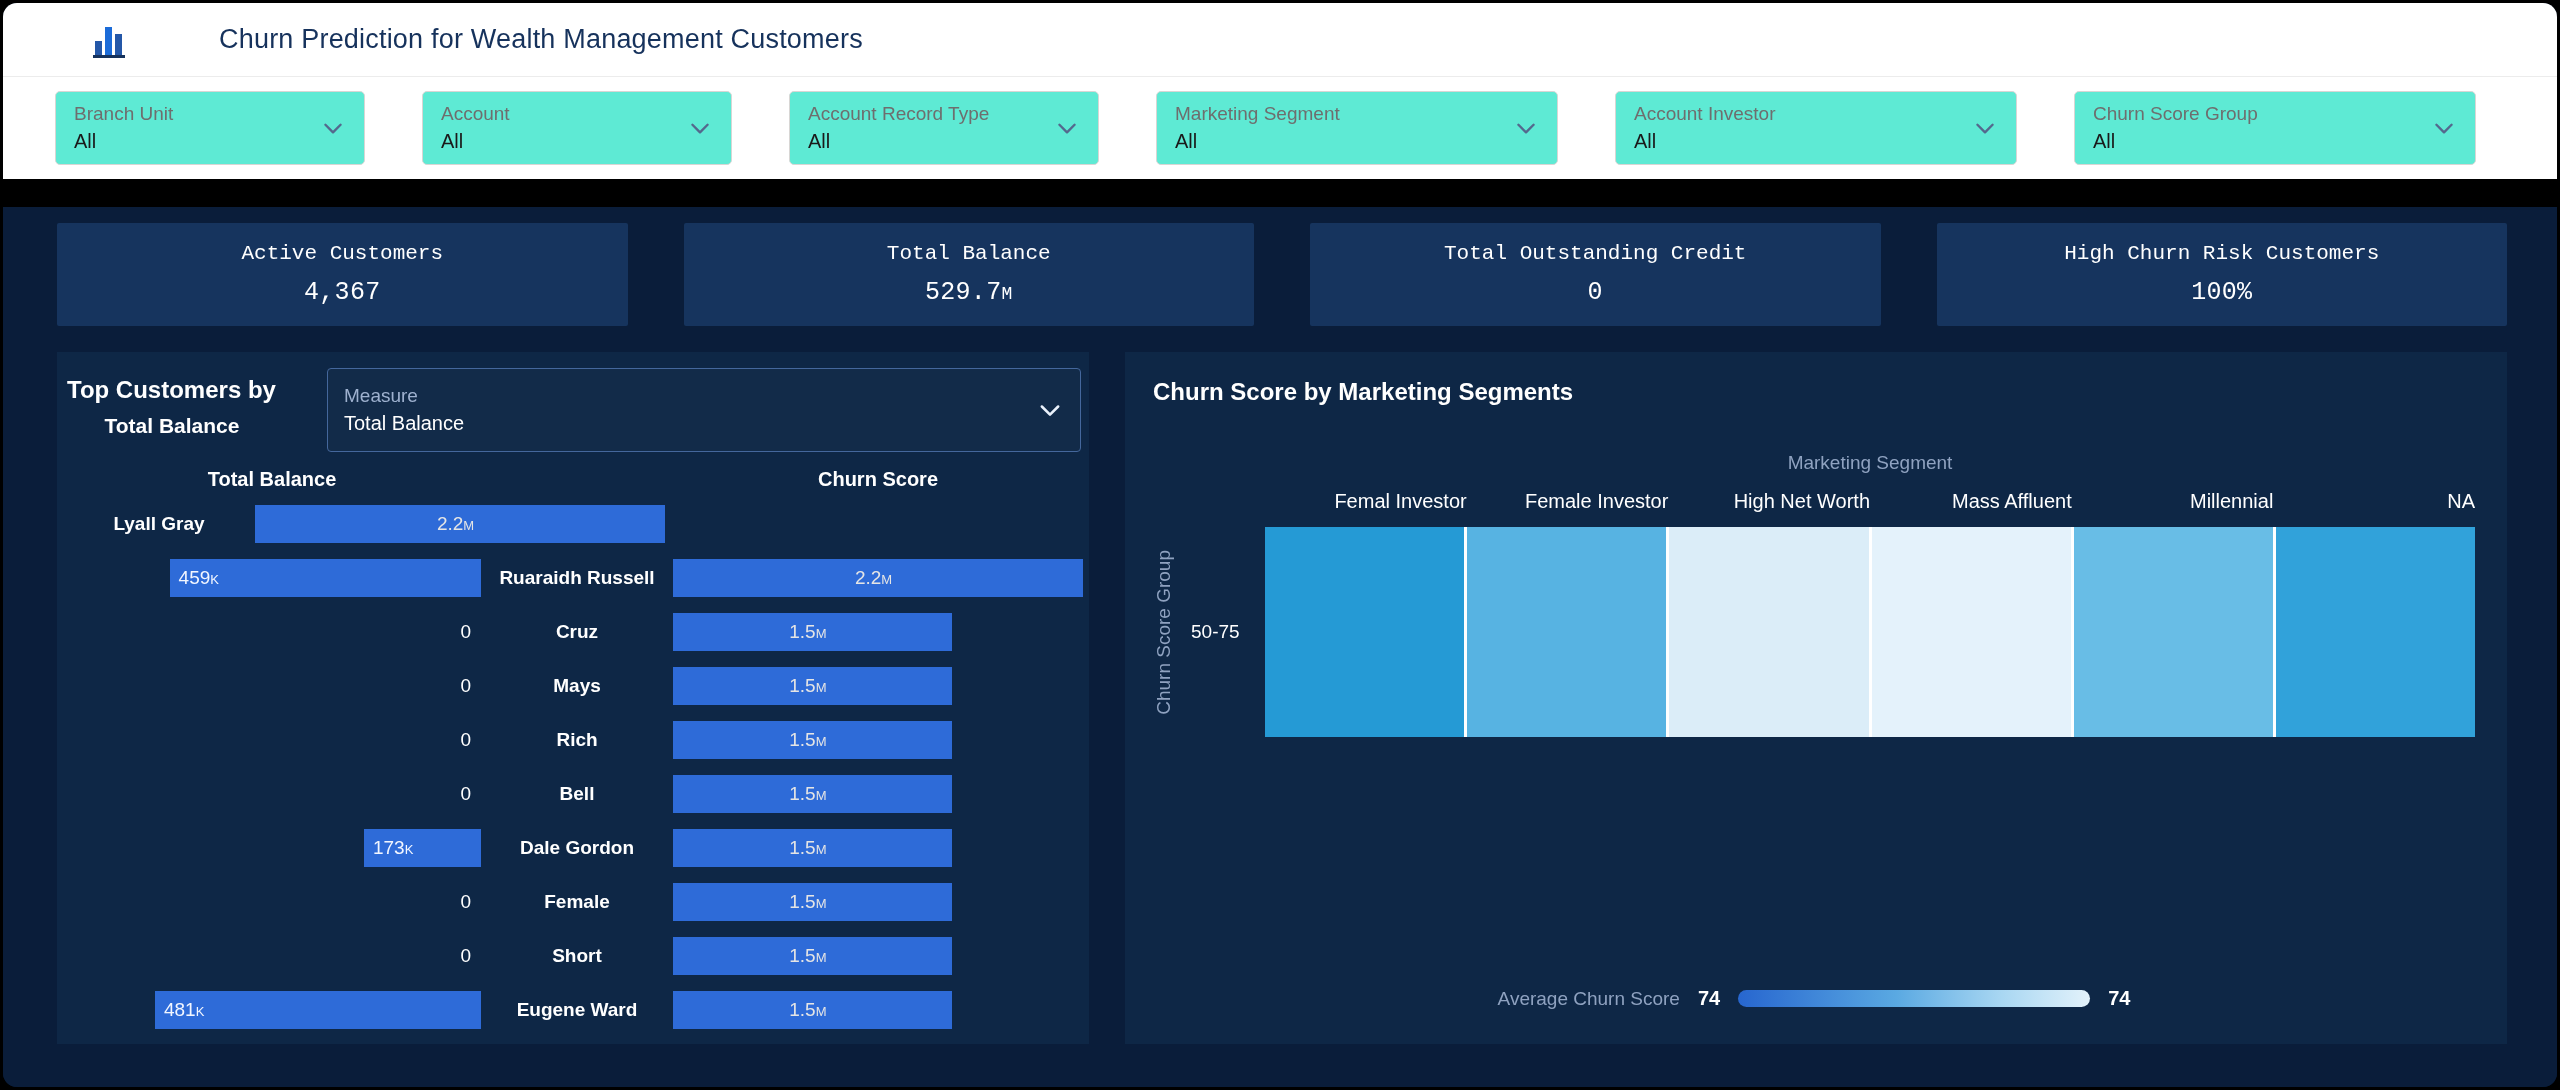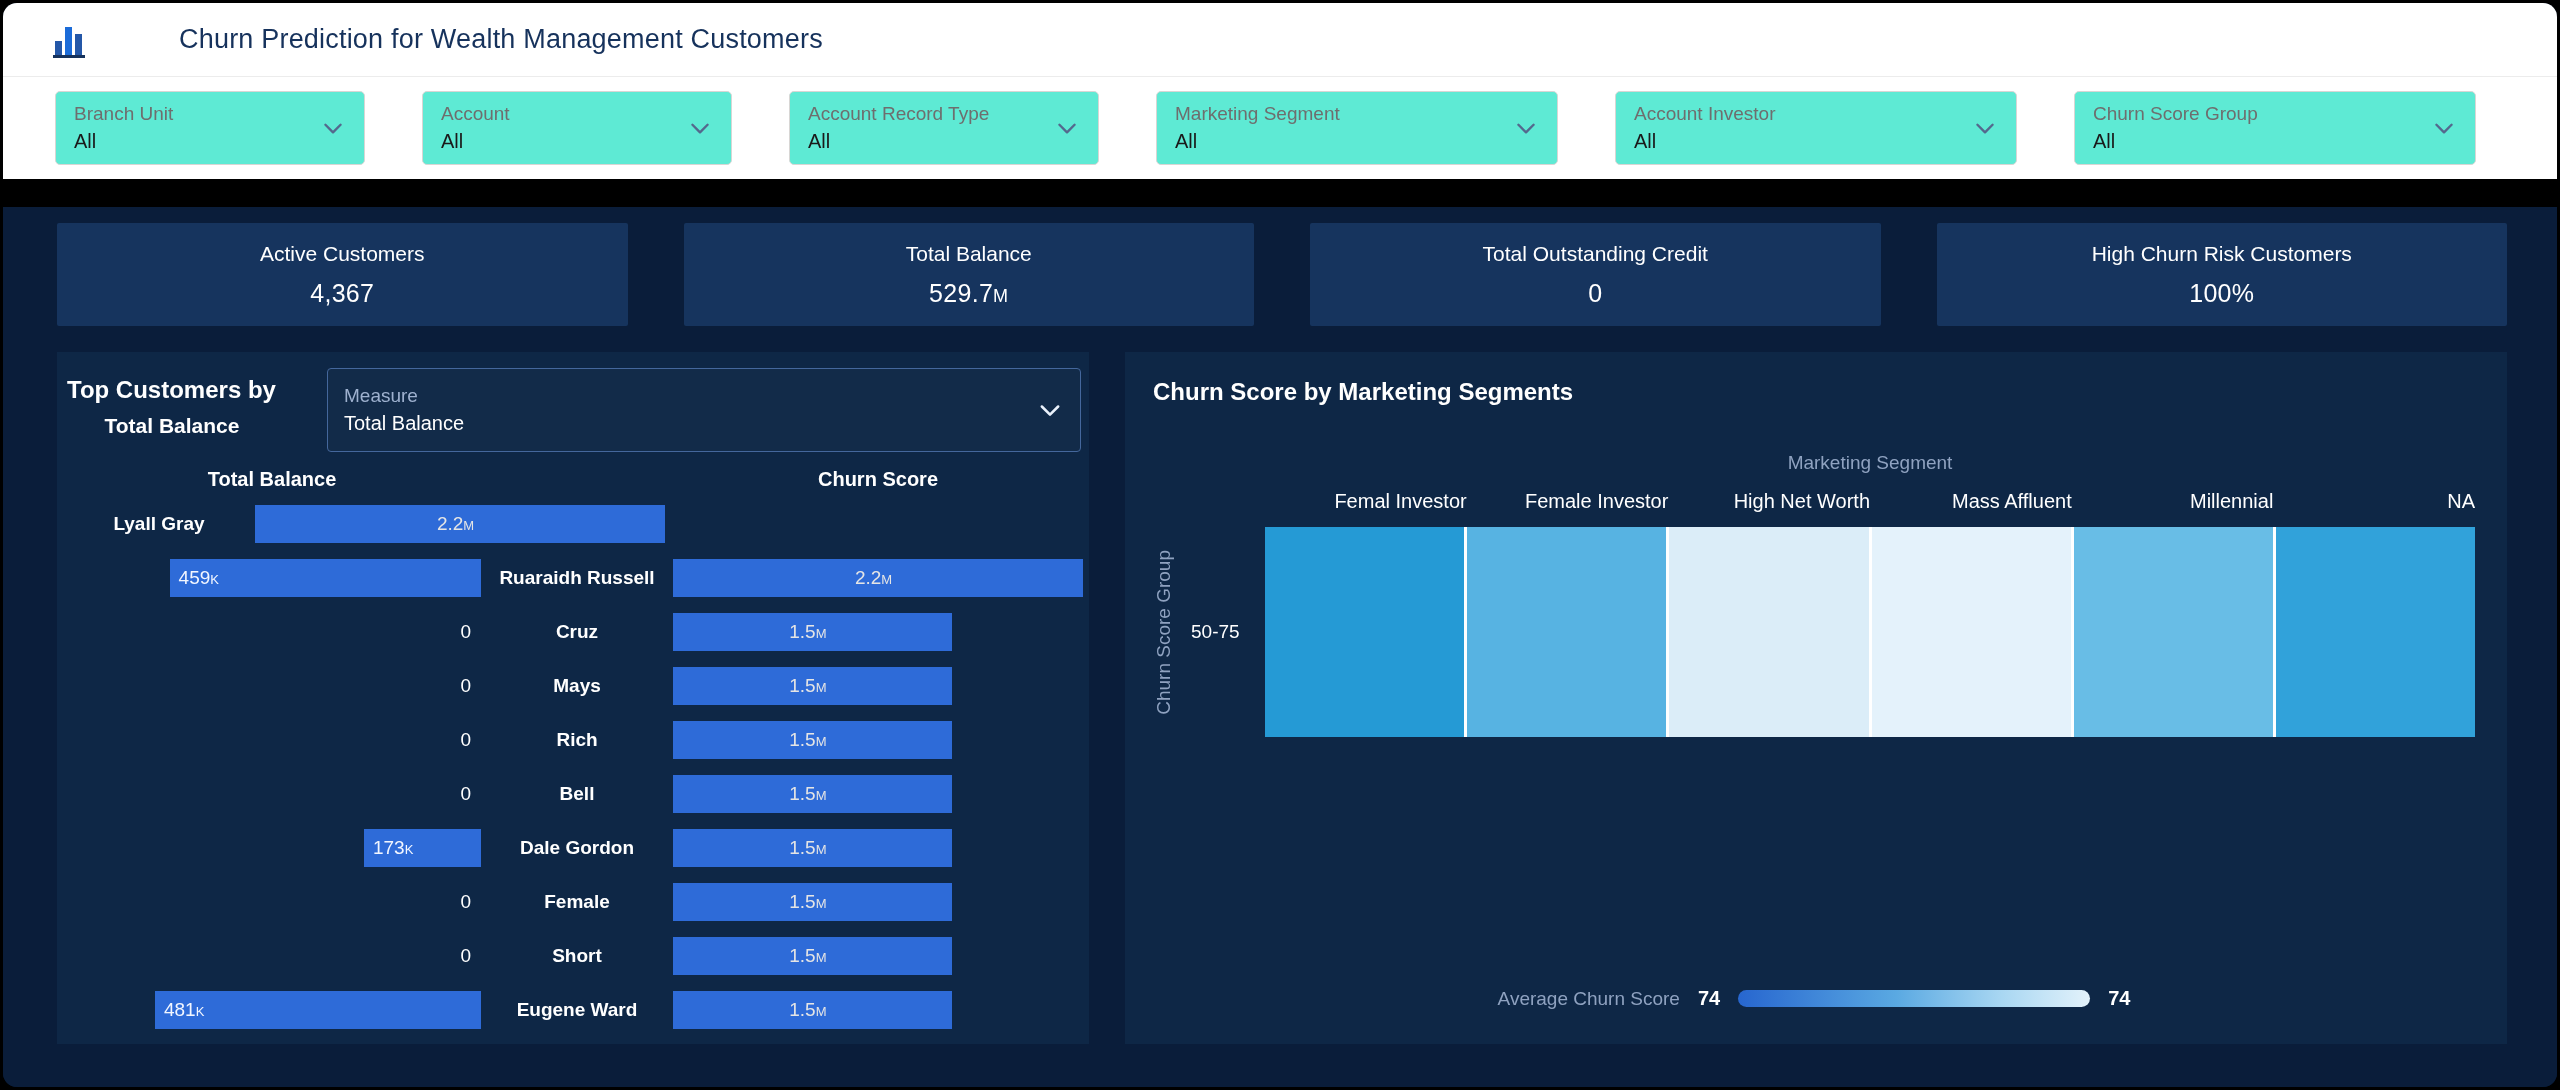--- a/index.html
+++ b/index.html
@@ -5,39 +5,39 @@
   * { margin:0; padding:0; box-sizing:border-box; }
   html,body { width:2560px; height:1090px; background:#000; font-family:"Liberation Sans", sans-serif; overflow:hidden; }
   .frame { width:2554px; height:1084px; margin:3px; border-radius:14px; overflow:hidden; background:var(--page); display:flex; flex-direction:column; }
 
   :root {
     --page:#0a1d3a; --card:#16345e; --widget:#0e2746; --bar:#2e6bd8;
     --ctrl-border:#44679c; --muted:#9eb1cf; --axis:#8fa2c0;
   }
 
   
-  .topbar { height:74px; background:#fff; display:flex; align-items:center; padding-left:48px; border-bottom:1px solid #ececec; flex:none; }
+  .topbar { height:74px; background:#fff; display:flex; align-items:center; padding-left:88px; border-bottom:1px solid #ececec; flex:none; }
   .logo { width:42px; height:42px; flex:none; }
   .app-title { margin-left:86px; font-size:27px; font-weight:500; color:#16325c; letter-spacing:.2px; }
 
   
   .filter-bar { height:102px; background:#fff; display:flex; align-items:center; padding:0 52px; gap:57px; flex:none; }
   .filter-box { height:74px; width:310px; border:1px solid #d8d6d4; border-radius:5px; display:flex; align-items:center; justify-content:space-between; padding:0 18px; background:#5eead4; cursor:pointer; }
   .filter-box.wide { width:402px; }
   .f-label { font-size:19px; color:#6e6e6e; margin-bottom:5px; }
   .f-value { font-size:20px; color:#1a1a1a; }
   .chev { width:26px; height:26px; flex:none; }
 
   .black-band { height:28px; background:#000; flex:none; }
 
   
   .dashboard { flex:1; background:var(--page); padding:16px 50px 0 54px; color:#fff; display:flex; flex-direction:column; }
 
   .kpi-row { display:flex; gap:56px; height:103px; margin-bottom:26px; flex:none; }
-  .kpi { flex:1; background:var(--card); display:flex; flex-direction:column; align-items:center; justify-content:center; gap:13px; border-radius:2px; }
+  .kpi { flex:1; background:var(--card); display:flex; flex-direction:column; align-items:center; justify-content:center; gap:13px; border-radius:2px;font-family:Liberation Mono, monospace; }
   .kpi-label { font-size:21px; }
   .kpi-value { font-size:25px; letter-spacing:.3px; }
   .sc { font-variant:small-caps; }
 
   .panels { display:flex; gap:36px; height:692px; flex:none; }
 
   
   .left-widget { width:1032px; background:var(--widget); padding:16px 0 0 6px; display:flex; flex-direction:column; flex:none; }
   .lw-header { display:flex; gap:12px; height:84px; flex:none; }
   .lw-title { width:252px; padding-left:4px; padding-top:8px; }

